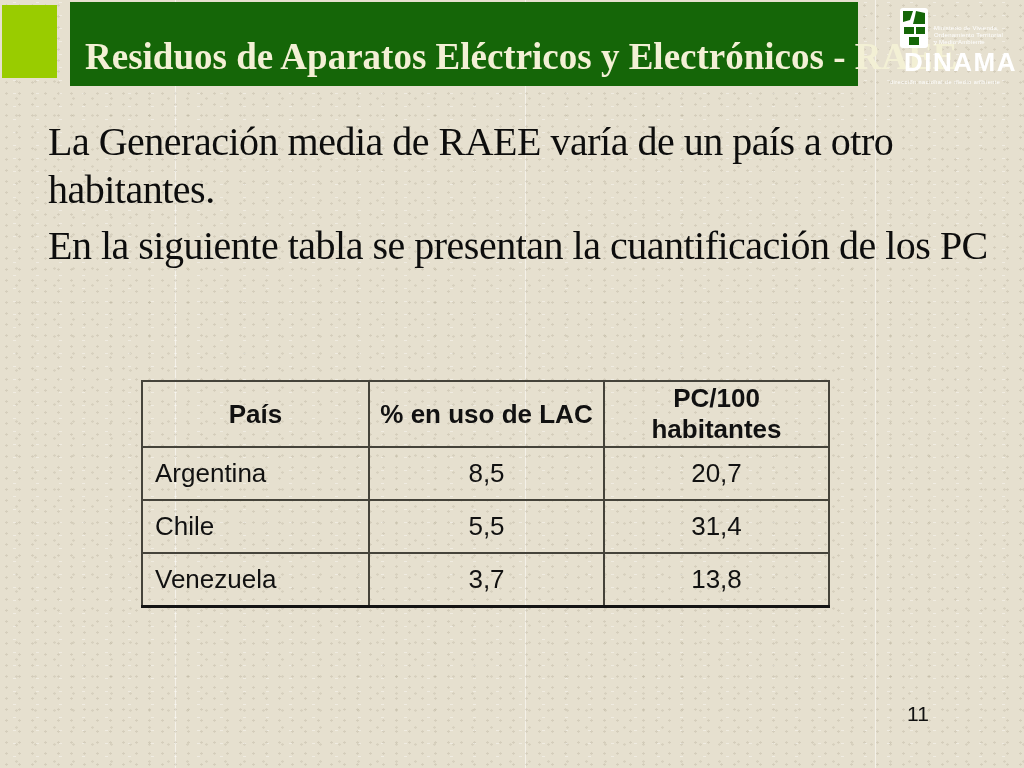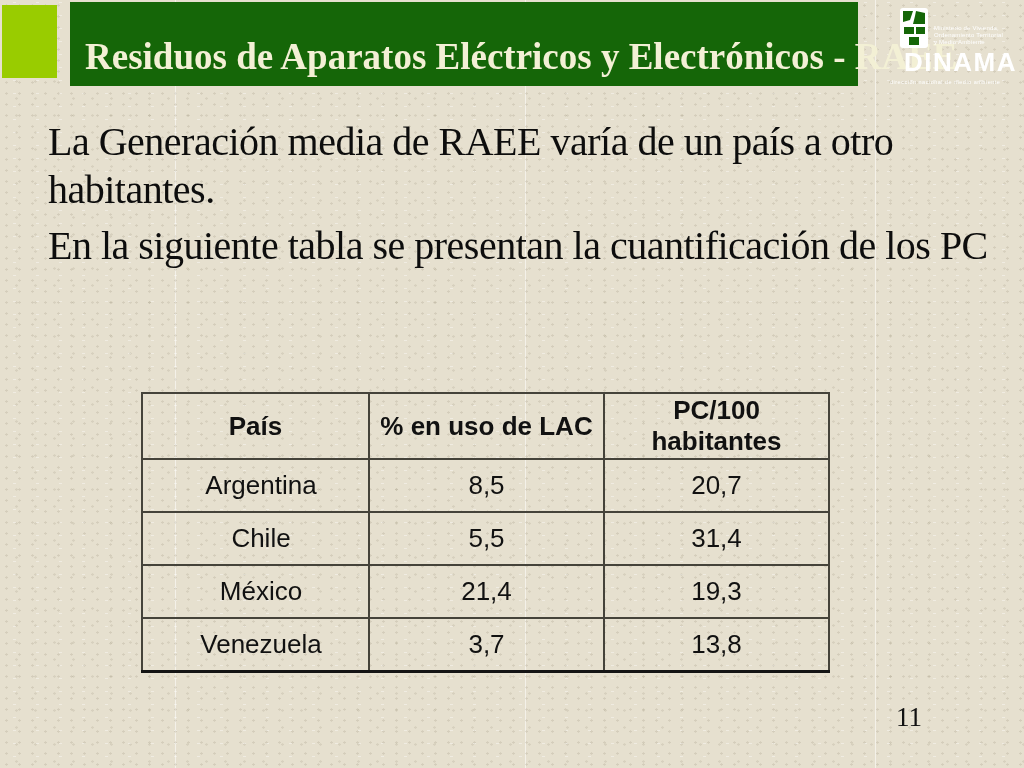--- a/index.html
+++ b/index.html
@@ -55,41 +55,41 @@
   
   .body-text{
     position:absolute;left:48px;top:118px;width:990px;
     font-size:40px;line-height:48px;color:#0d0d0d;letter-spacing:-0.5px;
   }
   .para{margin:0 0 8px 0;}
   .tline{white-space:nowrap;}
 
   
   .data-table{
-    position:absolute;left:141px;top:392px;width:687px;
+    position:absolute;left:141px;top:380px;width:687px;
     border-collapse:collapse;table-layout:fixed;
     font-family:"Liberation Sans", sans-serif;font-size:26px;color:#111;
   }
   .data-table col.c1{width:227px;}
   .data-table col.c2{width:235px;}
   .data-table col.c3{width:225px;}
   .data-table th,.data-table td{
     border:2px solid #45433a;overflow:hidden;
   }
   .data-table th{font-weight:bold;text-align:center;height:48px;}
   .data-table td{height:49px;}
-  .data-table td.country{text-align:center;padding-left:12px;}
+  .data-table td.country{text-align:left;padding-left:12px;}
   .data-table td.num{text-align:center;}
   .data-table{border:2px solid #141414;}
   .data-table tr:last-child td{border-bottom:3px solid #141414;}
 
   
   .page-number{
-    position:absolute;left:896px;top:702px;width:44px;text-align:left;
-    font-family:Liberation Serif, serif;font-size:27px;color:#111;
+    position:absolute;left:896px;top:702px;width:44px;text-align:center;
+    font-family:Liberation Sans, sans-serif;font-size:21px;color:#111;
   }
 </style>
 </head>
 <body>
 
 <div class="slide">
 
   <div class="accent-square"></div>
 
   <div class="header-band">
@@ -142,25 +142,20 @@
         <td class="country">Argentina</td>
         <td class="num">8,5</td>
         <td class="num">20,7</td>
       </tr>
       <tr>
         <td class="country">Chile</td>
         <td class="num">5,5</td>
         <td class="num">31,4</td>
       </tr>
       <tr>
-        <td class="country">México</td>
-        <td class="num">21,4</td>
-        <td class="num">19,3</td>
-      </tr>
-      <tr>
         <td class="country">Venezuela</td>
         <td class="num">3,7</td>
         <td class="num">13,8</td>
       </tr>
     </tbody>
   </table>
 
   <div class="page-number">11</div>
 
 </div>

